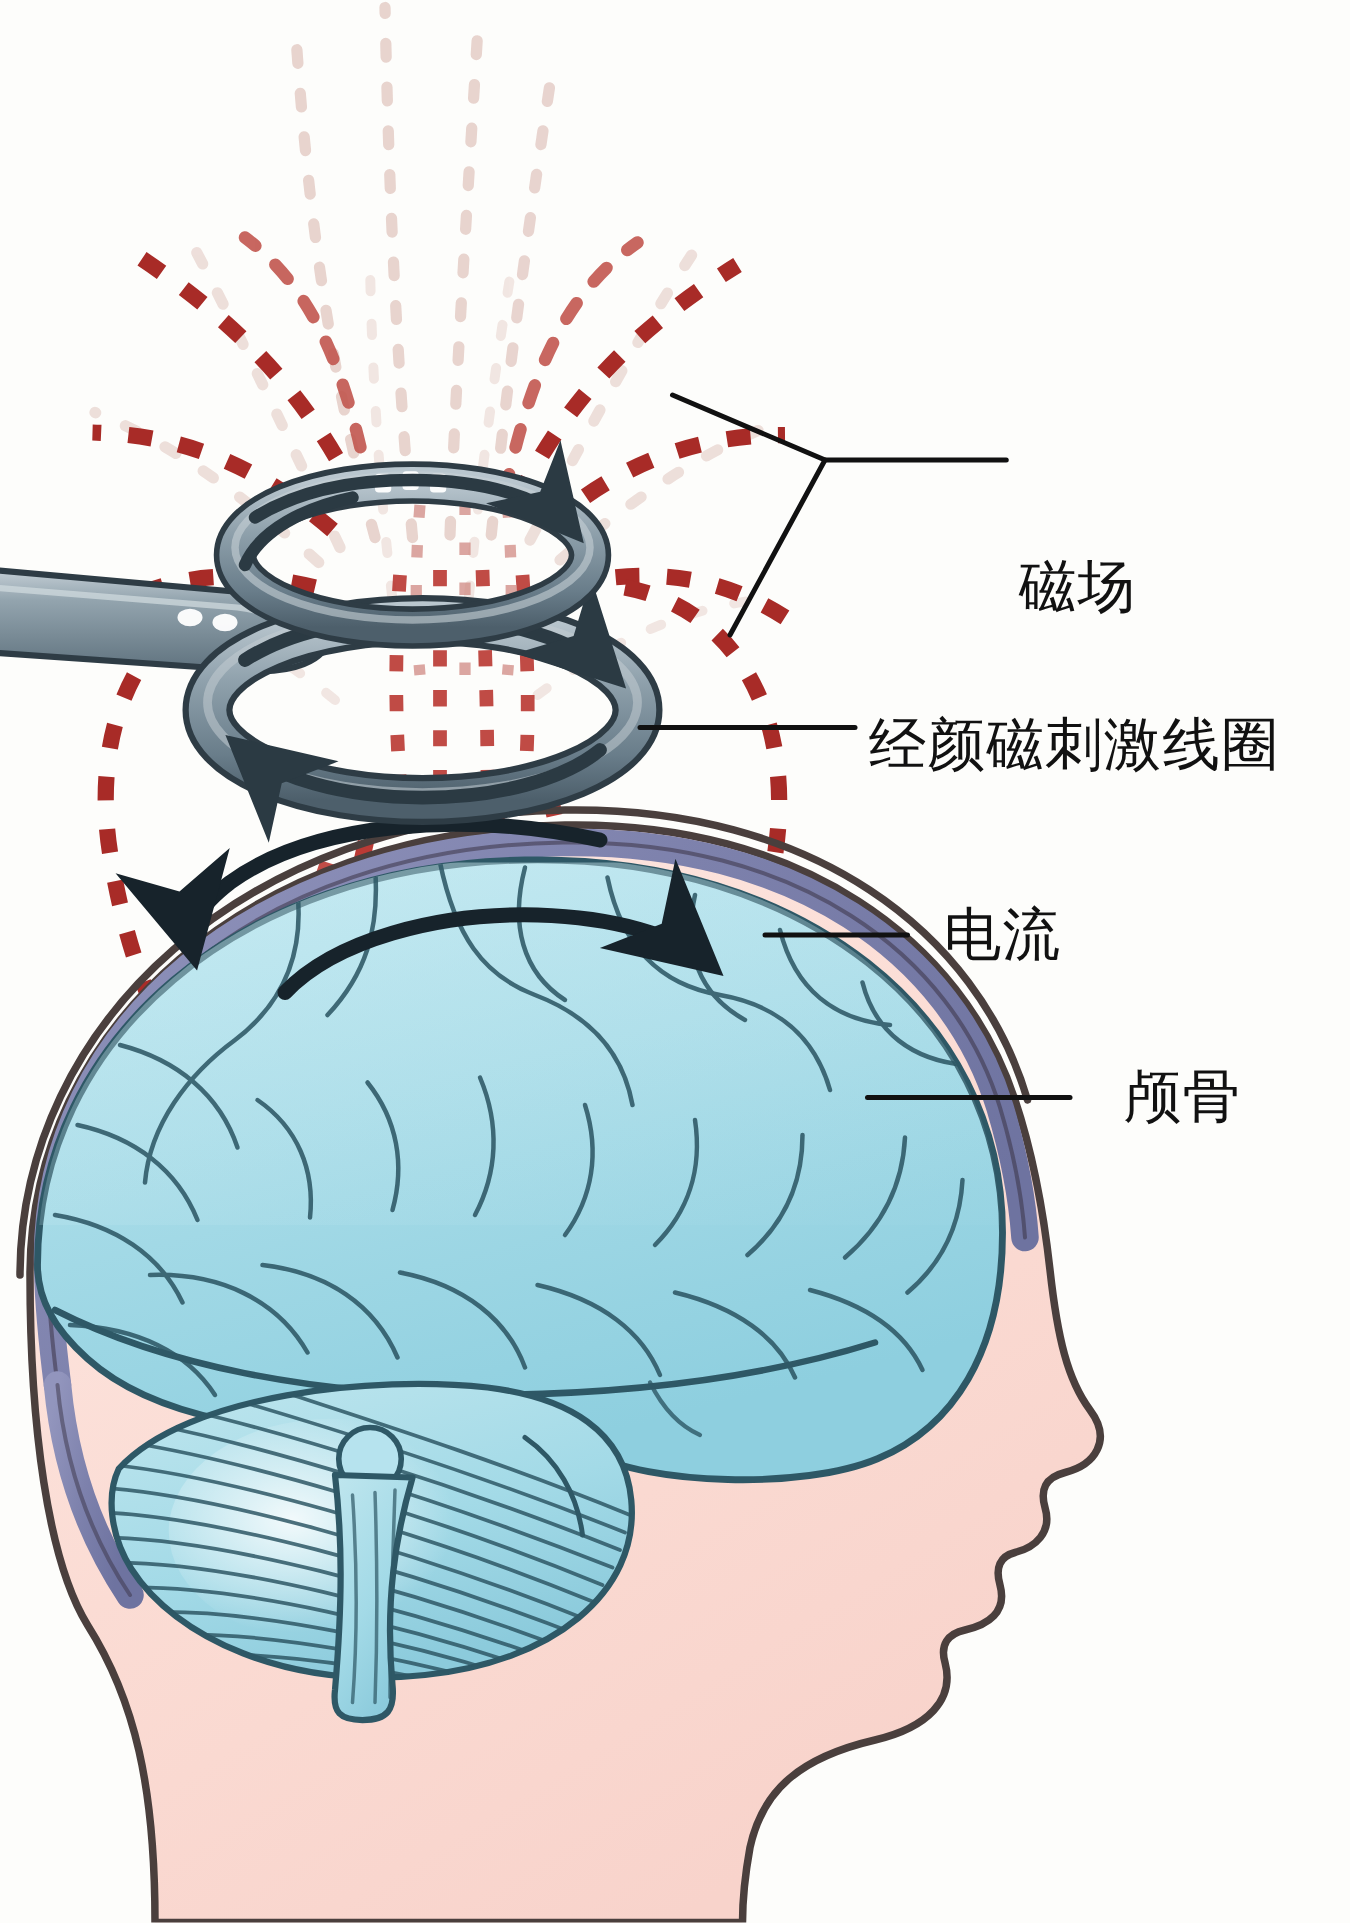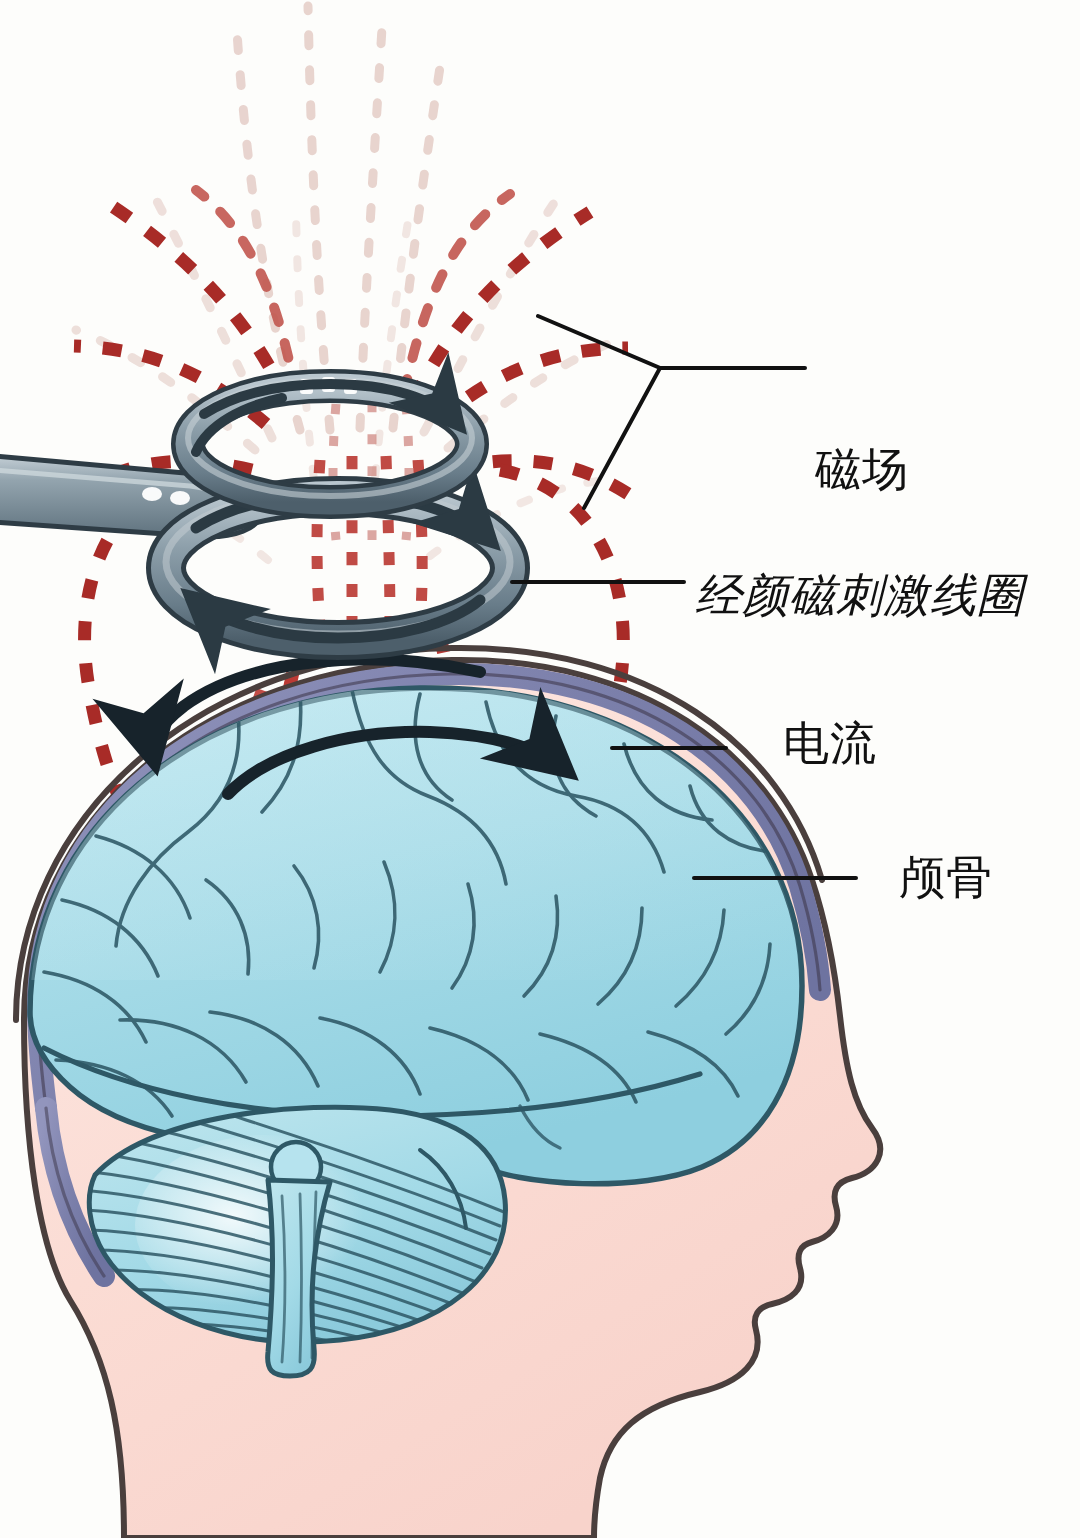--- a/index.html
+++ b/index.html
@@ -13,22 +13,22 @@
   .lbl{
     position:absolute;
     color:#111111;
     font-size:46px;
     line-height:50px;
     letter-spacing:1px;
     white-space:nowrap;
     font-family:"Liberation Sans","DejaVu Sans",sans-serif;
   }
   #lbl-field{left:815px;top:404px;margin-top:40px;}
-  #lbl-coil{left:695px;top:570px;font-style:italic;}
-  #lbl-current{left:783px;top:722px;font-family:Liberation Mono, monospace;}
+  #lbl-coil{left:695px;top:570px;}
+  #lbl-current{left:755px;top:722px;}
   #lbl-skull{left:882px;top:852px;margin-left:17px;}
 </style>
 </head>
 <body>
 
 <div id="stage">
 
   <svg width="1080" height="1538" viewBox="0 0 1080 1538">
     <defs>
       <linearGradient id="gBrain" x1="0" y1="0" x2="0.4" y2="1">

